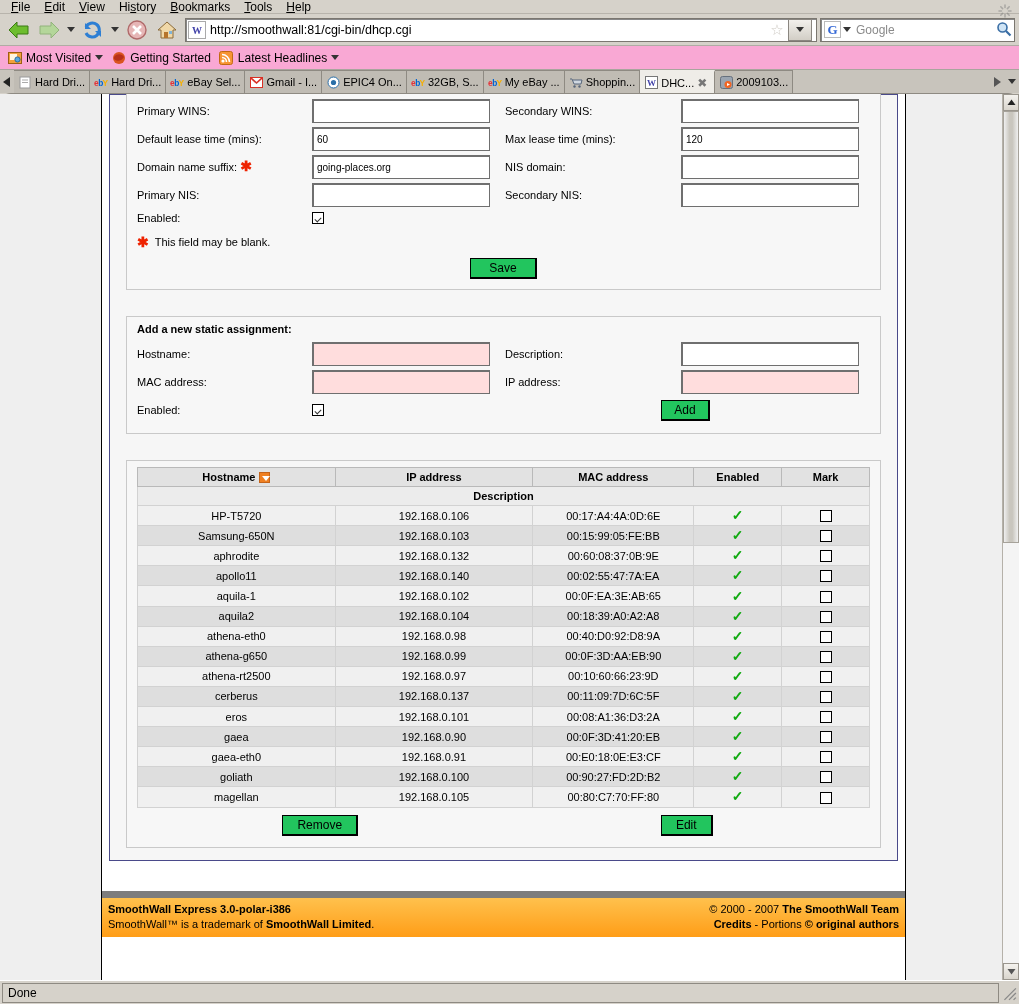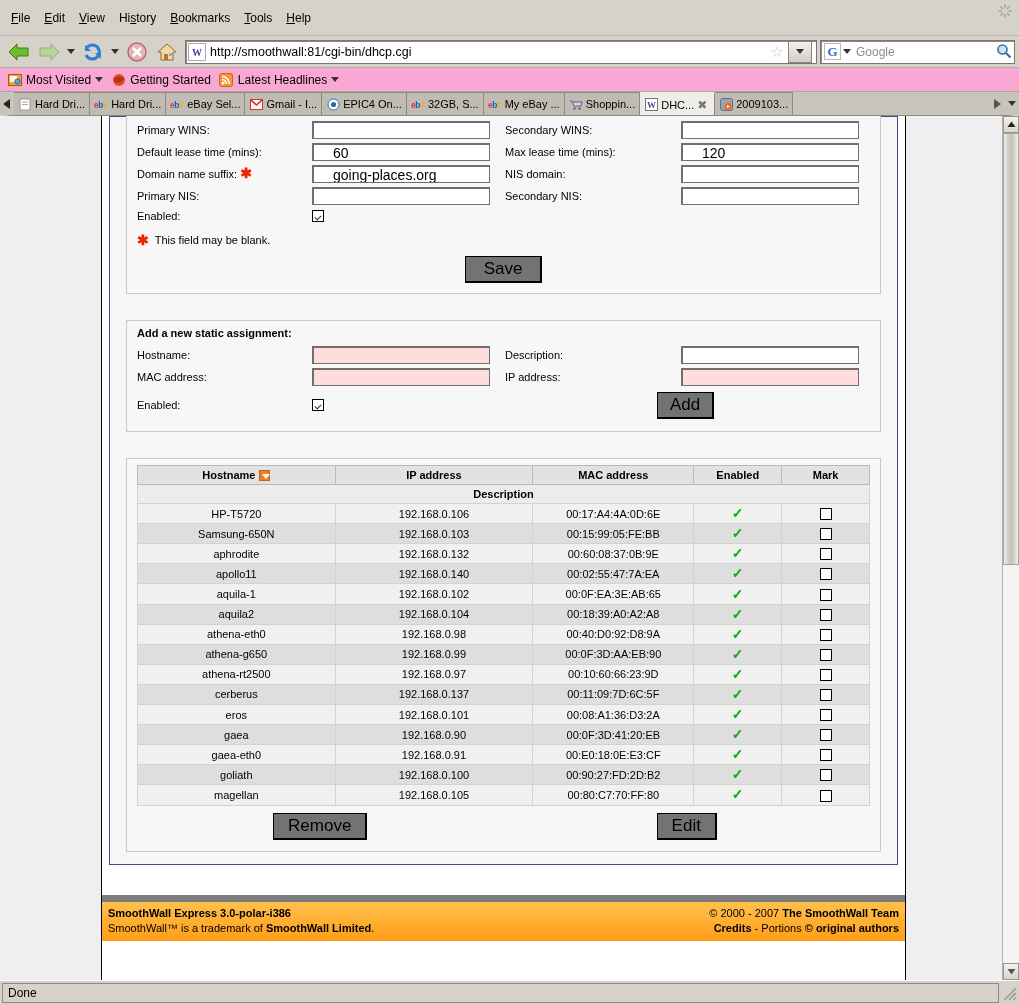--- a/index.html
+++ b/index.html
@@ -11,21 +11,21 @@
     font-size: 11px;
     background: #ffffff;
   }
 
   
   .browser { width: 1019px; height: 1004px; display: flex; flex-direction: column;
              background:#d6d2ca; }
 
   
   .menubar {
-    height: 36px; background: #d6d2ca; display: flex; align-items: center;
+    height: 14px; background: #d6d2ca; display: flex; align-items: center;
     padding-left: 4px; border-bottom: 1px solid #b8b4ac; position: relative;
   }
   .menubar .mi {
     padding: 2px 7px; font-size: 12px; color: #000; cursor: default;
     font-family: "Liberation Sans", sans-serif;
   }
   .menubar .mi u { text-decoration: underline; }
   .throbber { position:absolute; right:6px; top:3px; width:16px; height:16px;
     opacity:.45; }
 
@@ -103,32 +103,32 @@
 
   
   .pagebody{position:absolute;left:101px;top:0;width:805px;min-height:100%;background:#fff;
             border-left:1px solid #000;border-right:1px solid #000;}
   .panel{margin:0 7px 0 7px;border:1px solid #4a4a8a;background:#f6f6f6;position:relative;}
   .fieldset{border:1px solid #c9c9c9;background:#f7f7f7;margin:8px 16px 0 16px;padding:6px 10px 10px 10px;}
   .legend{font-weight:bold;font-size:11px;color:#000;margin-bottom:5px;}
   table.frm{border-collapse:collapse;width:100%;}
   table.frm td{padding:2px 0;font-size:11px;color:#000;vertical-align:middle;}
   td.lbl{width:175px;white-space:nowrap;}
-  .inp{width:178px;height:18px;border:1px solid #6f6f6f;border-top:2px solid #6f6f6f;
-       border-left:2px solid #6f6f6f;background:#fff;font-size:14px;padding:0 19px;
+  .inp{width:178px;height:24px;border:1px solid #6f6f6f;border-top:2px solid #6f6f6f;
+       border-left:2px solid #6f6f6f;background:#fff;font-size:10px;padding:0 3px;
        font-family:"Liberation Sans", sans-serif;line-height:16px;color:#000;}
   .inp.pink{background:#ffdddd;}
   .chk{width:12px;height:12px;border:1px solid #000;background:#fff;display:inline-block;
        position:relative;vertical-align:middle;}
   .chk::after{content:"";position:absolute;left:2px;top:5px;width:4px;height:2px;
        border-left:1.5px solid #333;border-bottom:1.5px solid #333;transform:rotate(-45deg);}
   .chk.big::after{left:2px;top:4px;width:5px;height:3px;}
   .ast{color:#ee2200;font-size:14px;font-weight:bold;line-height:10px;}
   .note{margin-top:10px;font-size:11px;color:#000;display:flex;align-items:center;gap:6px;}
-  .btn{font-family:"Liberation Sans", sans-serif;font-size:17px;background:#737373;
+  .btn{font-family:"Liberation Sans", sans-serif;font-size:12px;background:#22c55e;
        border:1px solid #000;border-right:2px solid #000;border-bottom:2px solid #000;
        padding:2px 12px;color:#000;cursor:pointer;}
   .btnrow{text-align:center;margin-top:10px;}
 
   
   .tblabel{font-weight:bold;font-size:11px;margin:0 0 3px 4px;}
   table.assign{border-collapse:collapse;width:100%;font-size:11px;}
   table.assign th{background:#e2e2e2;border:1px solid #b9b9b9;font-weight:bold;
                   text-align:center;padding:3px 4px;color:#000;}
   table.assign td{border:1px solid #d2d2d2;text-align:center;padding:3px 4px;color:#000;}

